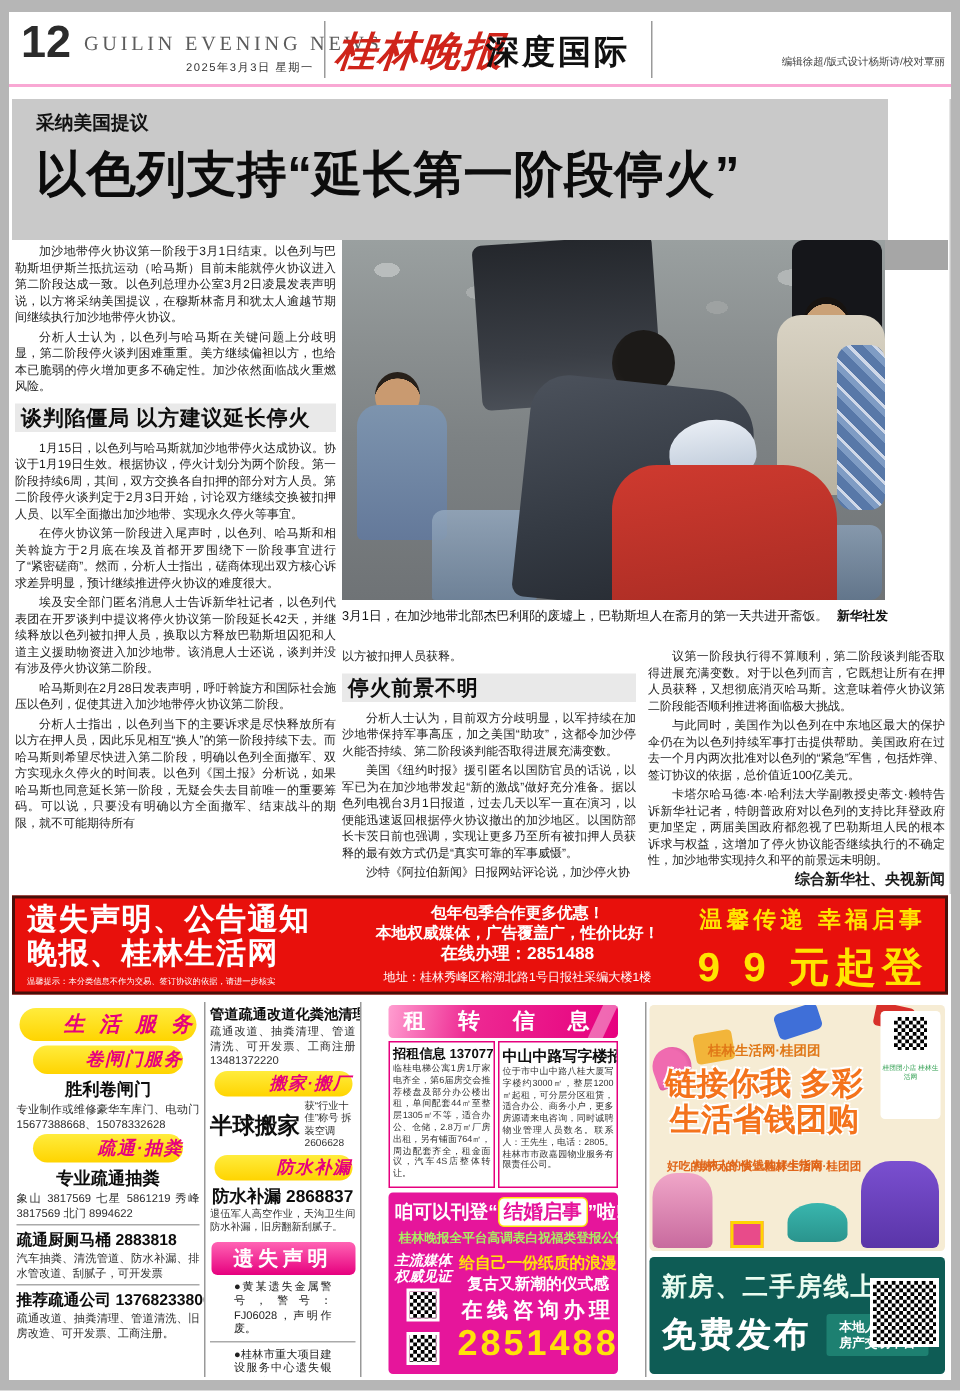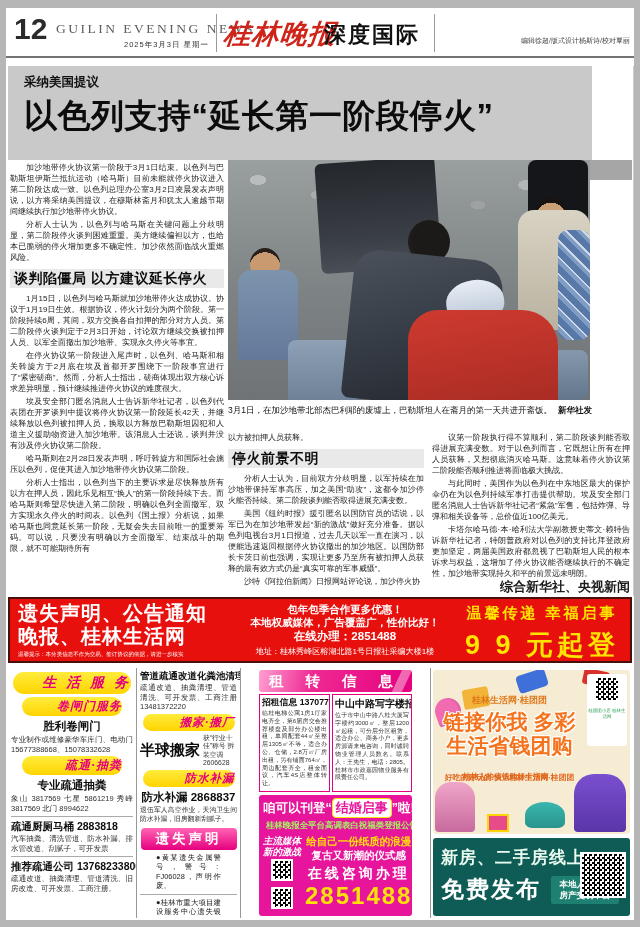--- a/index.html
+++ b/index.html
@@ -1,21 +1,21 @@
 <!DOCTYPE html>
 <html><head>
 <meta charset="utf-8">
 <style>
   * { margin:0; padding:0; box-sizing:border-box; }
   html,body { width:640px; height:927px; }
   body { background:#b6b6b6; font-family:"Liberation Sans","DejaVu Sans",sans-serif; position:relative; overflow:hidden; }
   .page { position:absolute; left:6px; top:8px; width:628px; height:912px; background:#ffffff; }
 
   
-  .hdr { position:absolute; left:0; top:0; width:628px; height:50px; border-bottom:2px solid #737373; }
+  .hdr { position:absolute; left:0; top:0; width:628px; height:50px; border-bottom:2px solid #f9a8d4; }
   .pageno { position:absolute; left:8px; top:4px; font-size:30px; font-weight:900; color:#2b2b2b; }
   .mast-en { position:absolute; left:50px; top:13px; font-family:"Liberation Serif","DejaVu Serif",serif; font-size:13.5px; letter-spacing:2.5px; color:#5c5c5c; }
   .mast-date { position:absolute; left:118px; top:32px; font-size:7.5px; color:#333; letter-spacing:1px; }
   .vline { position:absolute; top:6px; width:1px; height:38px; background:#9a9a9a; }
   .brand { position:absolute; left:218px; top:8px; font-size:27px; font-weight:900; font-style:italic; color:#cf241a; transform:skewX(-6deg); letter-spacing:1px; }
   .section-name { position:absolute; left:318px; top:12px; font-size:22px; font-weight:900; color:#101010; letter-spacing:2px; }
   .credits { position:absolute; right:4px; top:28px; font-size:7px; color:#444; }
 
   
   .headline-box { position:absolute; left:2px; top:58px; width:584px; height:94px; background:#c9c9c9; padding:8px 0 0 16px; }
@@ -23,21 +23,21 @@
   .headline { font-size:33px; font-weight:900; color:#0c0c0c; letter-spacing:0.5px; line-height:38px; }
   .dark-tab { position:absolute; left:512px; top:152px; width:114px; height:20px; background:#a6a6a6; }
 
   
   .article-text { font-size:8px; line-height:11px; color:#1c1c1c; text-align:justify; }
   .article-text p { text-indent:2em; margin-bottom:2px; }
   .col1 { position:absolute; left:4px; top:154px; width:214px; height:434px; overflow:hidden; }
   .col2 { position:absolute; left:222px; top:424px; width:196px; height:165px; overflow:hidden; }
   .col3 { position:absolute; left:426px; top:424px; width:198px; height:165px; overflow:hidden; }
   .sec-head { font-size:14px; font-weight:900; color:#0d0d0d; background:#e9e9e9; padding:4px 4px; margin:6px 0 5px 0; letter-spacing:0.5px; }
-  .byline { text-align:right; font-weight:bold; font-size:13px; margin-top:2px; text-indent:0; }
+  .byline { text-align:right; font-weight:bold; font-size:10px; margin-top:2px; text-indent:0; }
 
   
   .photo { position:absolute; left:222px; top:152px; width:362px; height:240px; overflow:hidden;
     background:linear-gradient(180deg,#9aa0a0 0%,#8a8f90 30%,#7d8284 55%,#6f7376 100%); }
   .ph { position:absolute; }
   .rubble { left:0; top:0; width:362px; height:90px;
     background:
       radial-gradient(14px 8px at 30px 20px,#b9bdbd 60%,transparent 61%),
       radial-gradient(12px 7px at 90px 35px,#a8acac 60%,transparent 61%),
       radial-gradient(16px 9px at 300px 25px,#b2b6b6 60%,transparent 61%),
@@ -209,21 +209,21 @@
   <div class="col2 article-text">
     <p style="text-indent:0;">以方被扣押人员获释。</p>
     <div class="sec-head">停火前景不明</div>
     <p>分析人士认为，目前双方分歧明显，以军持续在加沙地带保持军事高压，加之美国“助攻”，这都令加沙停火能否持续、第二阶段谈判能否取得进展充满变数。</p>
     <p>美国《纽约时报》援引匿名以国防官员的话说，以军已为在加沙地带发起“新的激战”做好充分准备。据以色列电视台3月1日报道，过去几天以军一直在演习，以便能迅速返回根据停火协议撤出的加沙地区。以国防部长卡茨日前也强调，实现让更多乃至所有被扣押人员获释的最有效方式仍是“真实可靠的军事威慑”。</p>
     <p>沙特《阿拉伯新闻》日报网站评论说，加沙停火协</p>
   </div>
 
   <div class="col3 article-text">
     <p>议第一阶段执行得不算顺利，第二阶段谈判能否取得进展充满变数。对于以色列而言，它既想让所有在押人员获释，又想彻底消灭哈马斯。这意味着停火协议第二阶段能否顺利推进将面临极大挑战。</p>
-    <p>与此同时，美国作为以色列在中东地区最大的保护伞仍在为以色列持续军事打击提供帮助。埃及安全部门匿名消息人士告诉新华社记者“紧急”军售，包括炸弹、导弹和相关设备等，总价值近100亿美元。</p>
+    <p>与此同时，美国作为以色列在中东地区最大的保护伞仍在为以色列持续军事打击提供帮助。美国政府在过去一个月内两次批准对以色列的“紧急”军售，包括炸弹、签订协议的依据，总价值近100亿美元。</p>
     <p>卡塔尔哈马德·本·哈利法大学副教授史蒂文·赖特告诉新华社记者，特朗普政府对以色列的支持比拜登政府更加坚定，两届美国政府都忽视了巴勒斯坦人民的根本诉求与权益，这增加了停火协议能否继续执行的不确定性，加沙地带实现持久和平的前景远未明朗。</p>
     <p class="byline">综合新华社、央视新闻</p>
   </div>
 
   <div class="banner">
     <div class="bn-left">
       <div class="l1">遗失声明、公告通知</div>
       <div class="l1">晚报、桂林生活网</div>
       <div class="tiny">温馨提示：本分类信息不作为交易、签订协议的依据，请进一步核实</div>
     </div>
@@ -287,21 +287,21 @@
         </div>
       </div>
       <div class="wedding">
         <div class="wd-row1">
           <span>咱可以刊登“</span><span class="wd-chip">结婚启事</span><span>”啦!</span>
         </div>
         <div class="wd-sub">桂林晚报全平台高调表白祝福类登报公告</div>
         <div class="wd-body">
           <div class="wd-left">
             <div class="vtxt">主流媒体</div>
-            <div class="vtxt">新的激战</div>
+            <div class="vtxt">权威见证</div>
             <span class="qr wd-qr"></span><span class="qr wd-qr"></span>
           </div>
           <div class="wd-right">
             <div class="wd-p1">给自己一份纸质的浪漫</div>
             <div class="wd-p2">复古又新潮的仪式感</div>
             <div class="wd-cta">在线咨询办理</div>
             <div class="wd-phone">2851488</div>
           </div>
         </div>
       </div>

